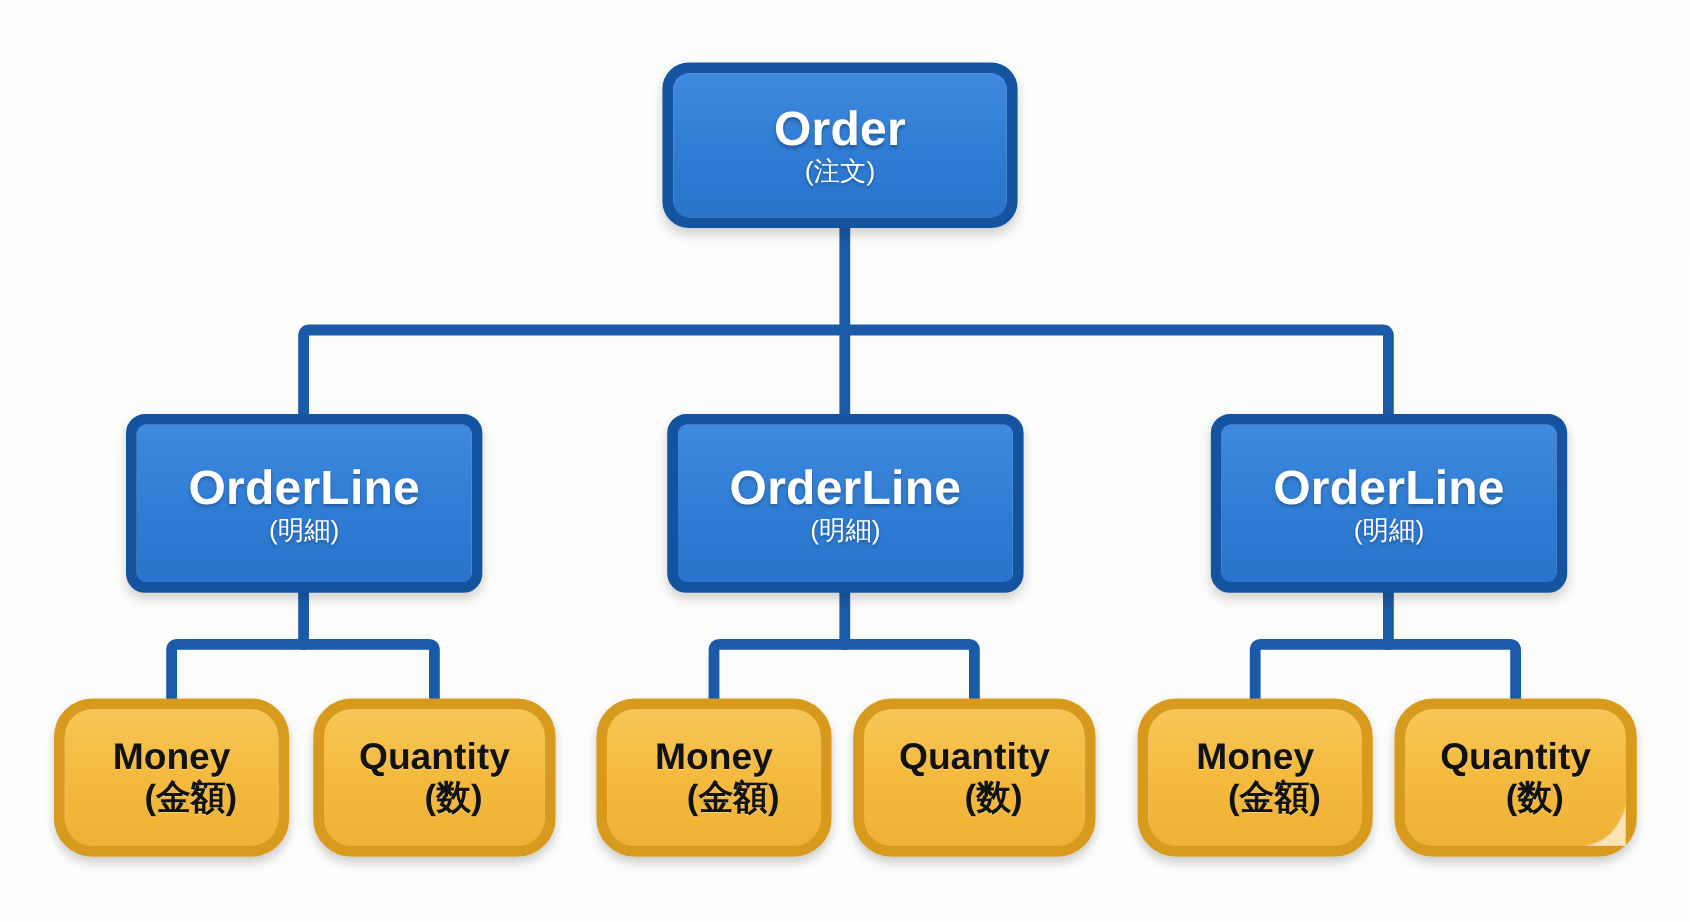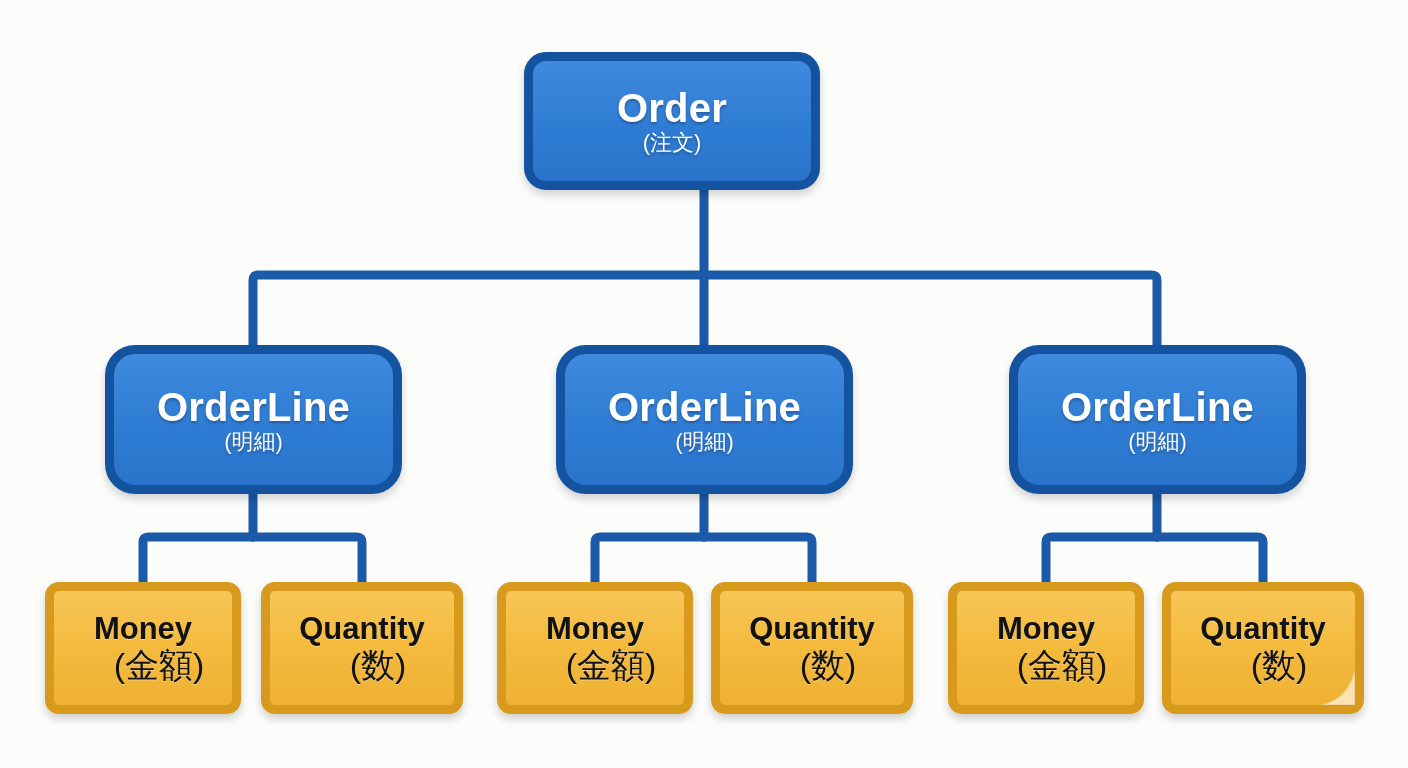--- a/index.html
+++ b/index.html
@@ -39,41 +39,41 @@
     z-index: 5;
   }
 
   .node .l1 { display: block; }
   .node .l2 { display: block; }
 
   
   .node.blue {
     background: linear-gradient(180deg, #3f8ade 0%, #2f7cd4 55%, #2a74cb 100%);
     border: 9px solid #14539f;
-    border-radius: 30px;
+    border-radius: 16px;
     color: #ffffff;
     text-shadow: 0 2px 3px rgba(0,0,0,0.28);
     box-shadow: 0 5px 9px rgba(0,0,0,0.17);
   }
   .node.blue .l1 { font-size: 40px; font-weight: 700; letter-spacing: .2px; }
   .node.blue .l2 { font-size: 22px; font-weight: 500; }
 
   .node.blue.root { border-radius: 22px; }
 
   
   .node.yellow {
     background: linear-gradient(180deg, #f7c657 0%, #f4bb3f 45%, #efb132 100%);
     border: 9px solid #d79a1c;
-    border-radius: 14px;
+    border-radius: 32px;
     color: #121212;
     text-shadow: 0 1px 0 rgba(255,255,255,0.35);
     box-shadow: 0 5px 8px rgba(0,0,0,0.18);
   }
   .node.yellow .l1 { font-size: 31px; font-weight: 700; }
-  .node.yellow .l2 { font-size: 34px; font-weight: 400; margin-left: 32px; }
+  .node.yellow .l2 { font-size: 29px; font-weight: 700; margin-left: 32px; }
 
   
   #page-curl {
     position: absolute;
     right: 0px;
     bottom: 0px;
     width: 34px;
     height: 34px;
     z-index: 7;
     pointer-events: none;
@@ -100,21 +100,21 @@
       <path d="M704,494 L704,537"></path>
       <path d="M595,585 L595,542 Q595,537 600,537 L704,537"></path>
       <path d="M812,585 L812,542 Q812,537 807,537 L704,537"></path>
 
       <path d="M1157,494 L1157,537"></path>
       <path d="M1046,585 L1046,542 Q1046,537 1051,537 L1157,537"></path>
       <path d="M1263,585 L1263,542 Q1263,537 1258,537 L1157,537"></path>
     </g>
   </svg>
 
-  <div class="node blue root" style="left:524px; top:52px; width:296px; height:138px;">
+  <div class="node blue root" style="left:552px; top:52px; width:296px; height:138px;">
     <span class="l1">Order</span>
     <span class="l2">(注文)</span>
   </div>
 
   <div class="node blue" style="left:105px; top:345px; width:297px; height:149px;">
     <span class="l1">OrderLine</span>
     <span class="l2">(明細)</span>
   </div>
 
   <div class="node blue" style="left:556px; top:345px; width:297px; height:149px;">

